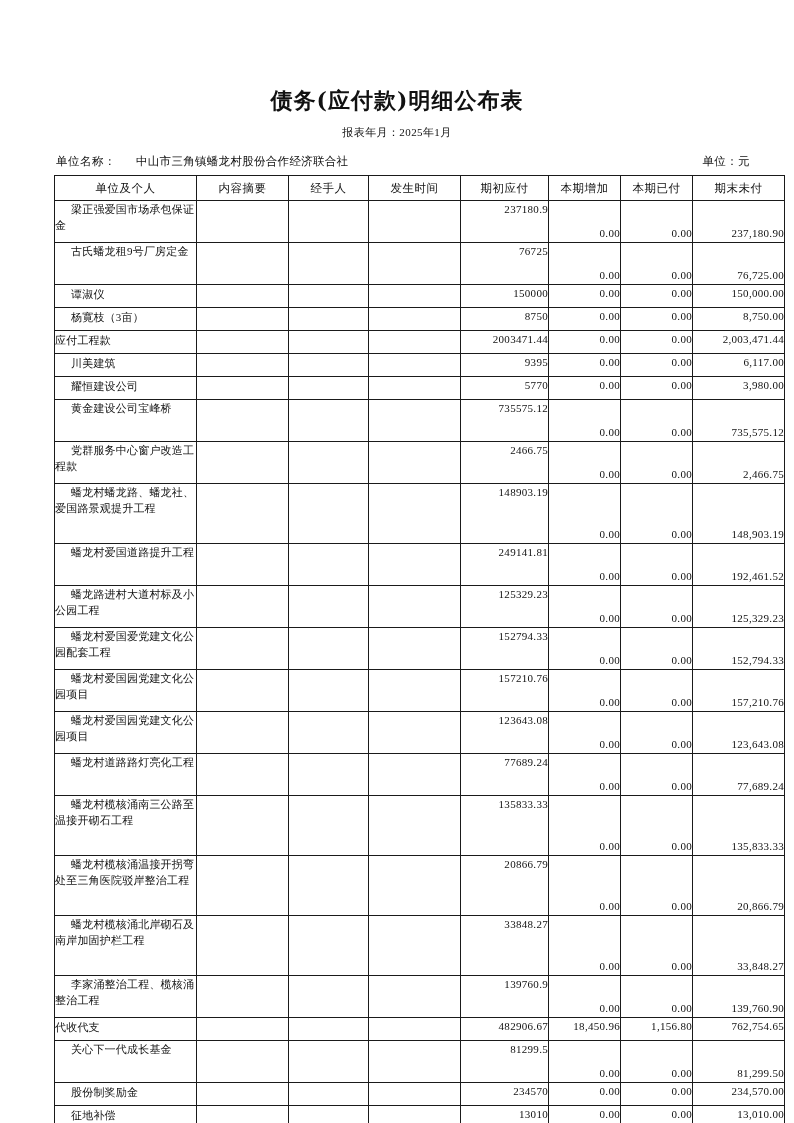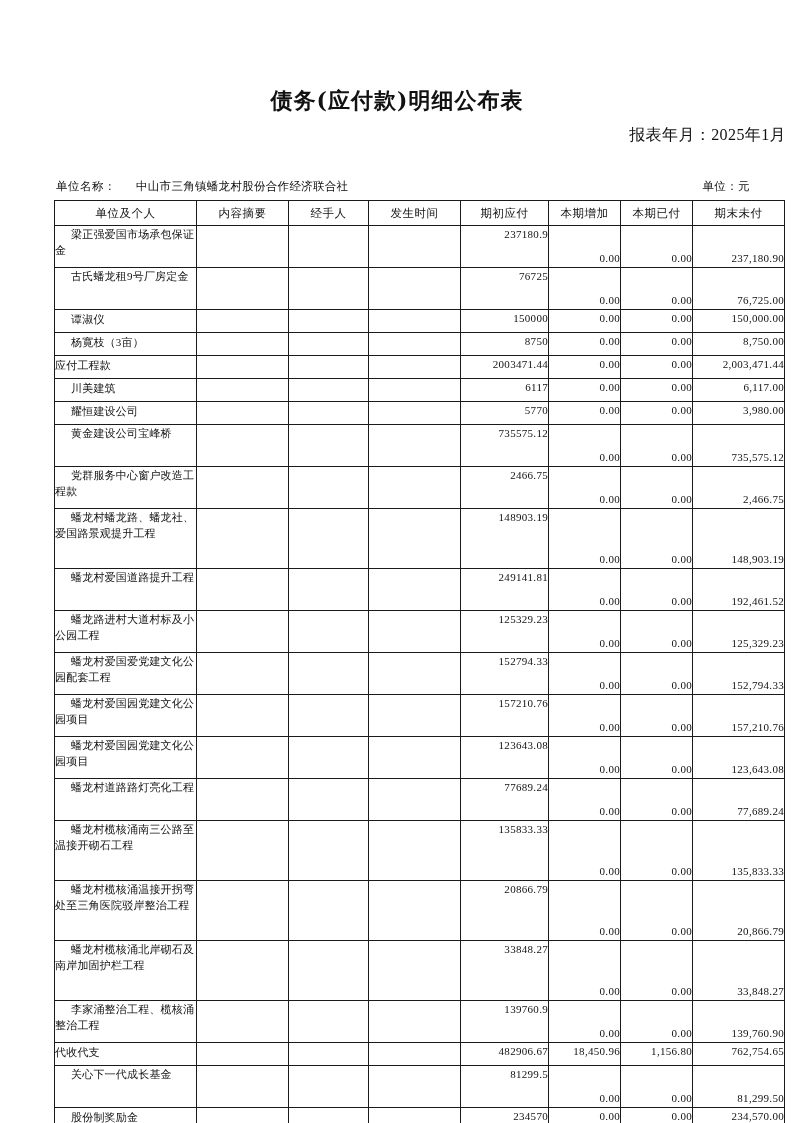--- a/index.html
+++ b/index.html
@@ -27,35 +27,35 @@
   .doc-title {
     text-align: center;
     font-size: 22px;
     font-weight: bold;
     letter-spacing: 1px;
     margin: 0;
     padding-top: 78px;
     font-family: "DejaVu Serif", "Liberation Serif", serif;
   }
   .doc-subtitle {
-    text-align: right;
-    font-size: 16px;
+    text-align: center;
+    font-size: 11px;
     margin: 0;
     padding-top: 9px;
     letter-spacing: 0.4px;
   }
   .meta-row {
     display: flex;
     justify-content: space-between;
     align-items: baseline;
     padding: 14px 36px 0 48px;
     font-size: 11.5px;
   }
   .meta-left { display: flex; align-items: baseline; }
-  .meta-label { letter-spacing: 0.5px; margin-top: 19px; }
+  .meta-label { letter-spacing: 0.5px; }
   .meta-value { margin-left: 20px; letter-spacing: 0.3px; }
   .meta-right { letter-spacing: 0.4px; }
 
   
   .table-wrap {
     padding: 6px 36px 0 46px;
   }
   table.ledger {
     width: 712px;
     border-collapse: collapse;
@@ -211,21 +211,21 @@
             <td class="num top">2003471.44</td>
             <td class="num top">0.00</td>
             <td class="num top">0.00</td>
             <td class="num top">2,003,471.44</td>
           </tr>
           <tr class="h1">
             <td class="name indent">川美建筑</td>
             <td class="blank"></td>
             <td class="blank"></td>
             <td class="blank"></td>
-            <td class="num top">6117</td>
+            <td class="num top">9395</td>
             <td class="num top">0.00</td>
             <td class="num top">0.00</td>
             <td class="num top">6,117.00</td>
           </tr>
           <tr class="h1">
             <td class="name indent">耀恒建设公司</td>
             <td class="blank"></td>
             <td class="blank"></td>
             <td class="blank"></td>
             <td class="num top">5770</td>

